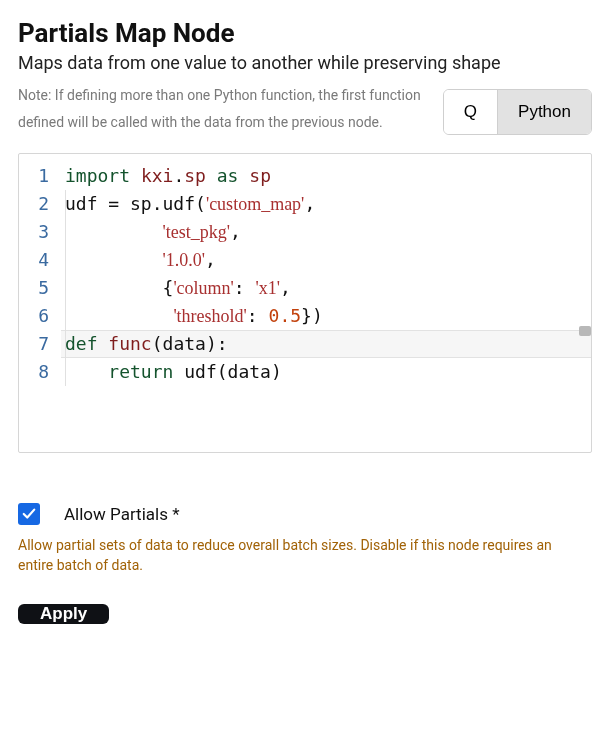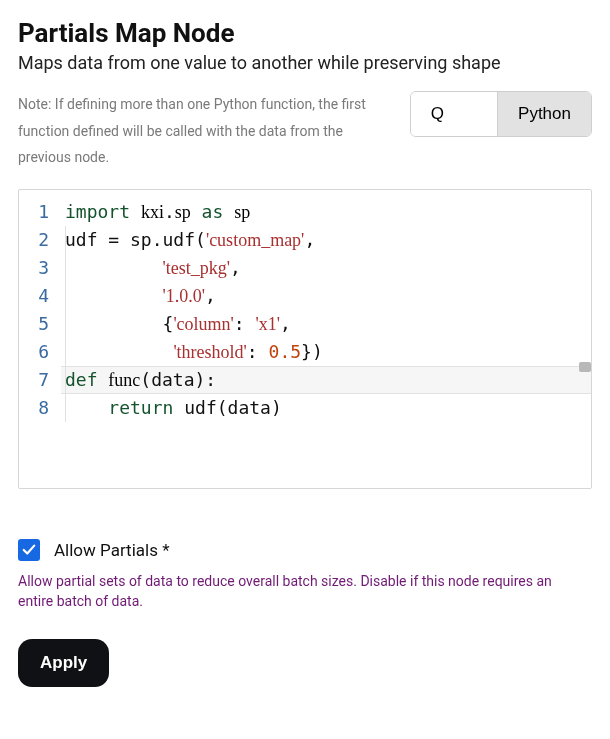--- a/index.html
+++ b/index.html
@@ -13,26 +13,26 @@
 }
 .title {
   font-size: 26px;
   font-weight: 700;
   margin-bottom: 4px;
 }
 .subtitle {
   font-size: 18px;
   font-weight: 400;
   color: #222;
-  margin-bottom: 18px;
+  margin-bottom: 9px;
 }
 .top-row {
   display: flex;
   gap: 16px;
-  align-items: flex-start;
+  align-items: flex-end;
   margin-bottom: 18px;
 }
 .note {
   flex: 1;
   font-size: 14px;
   color: #7a7a7a;
   line-height: 1.9;
 }
 .lang-toggle {
   display: flex;
@@ -48,21 +48,20 @@
   font-size: 17px;
   background: #fff;
   cursor: pointer;
   border: none;
 }
 .lang-btn.selected {
   background: #e2e2e2;
 }
 .lang-btn + .lang-btn {
   border-left: 1px solid #cfcfcf;
-  margin-left: 33px;
 }
 .code-container {
   border: 1px solid #d6d6d6;
   border-radius: 2px;
   height: 300px;
   display: flex;
   font-family: "Menlo", "Monaco", "Consolas", monospace;
   font-size: 18px;
   line-height: 28px;
   overflow: hidden;
@@ -96,66 +95,66 @@
   position: absolute;
   left: 0; right: 0;
   height: 28px;
   background: #f6f6f6;
   border-top: 1px solid #e2e2e2;
   border-bottom: 1px solid #e2e2e2;
   z-index: 0;
 }
 .code-text { position: relative; z-index: 1; }
 .kw { color: #14532d; }
-.mod { color: #000000; font-family: Liberation Serif, serif; }
+.mod { color: #7f1d1d; }
 .str { color: #a83030; font-family: Liberation Serif, serif; }
 .num { color: #c2410c; }
 .scroll-stub {
   position: absolute;
   right: 0;
   width: 12px;
   height: 10px;
   background: #b8b8b8;
   border-radius: 2px;
 }
 .allow-row {
   display: flex;
   align-items: center;
-  gap: 14px;
+  gap: 24px;
   margin-top: 50px;
   margin-bottom: 10px;
 }
 .checkbox {
   width: 22px;
   height: 22px;
   background: #1668e3;
   border-radius: 3px;
   display: flex;
   align-items: center;
   justify-content: center;
   cursor: pointer;
 }
 .checkbox svg { width: 14px; height: 14px; }
 .allow-label {
   font-size: 17px;
   color: #111;
 }
 .allow-desc {
   font-size: 14px;
-  color: #701a75;
+  color: #a16207;
   line-height: 1.45;
   max-width: 560px;
   margin-bottom: 28px;
 }
 .apply-btn {
   background: #0f1115;
   color: #fff;
   border: none;
-  border-radius: 14px;
-  padding: 14px 22px;
+  border-radius: 6px;
+  padding: 0 22px;
   font-size: 17px;
   font-weight: 600;
   cursor: pointer;
 }
 </style>
 </head>
 <body>
 
 
 

